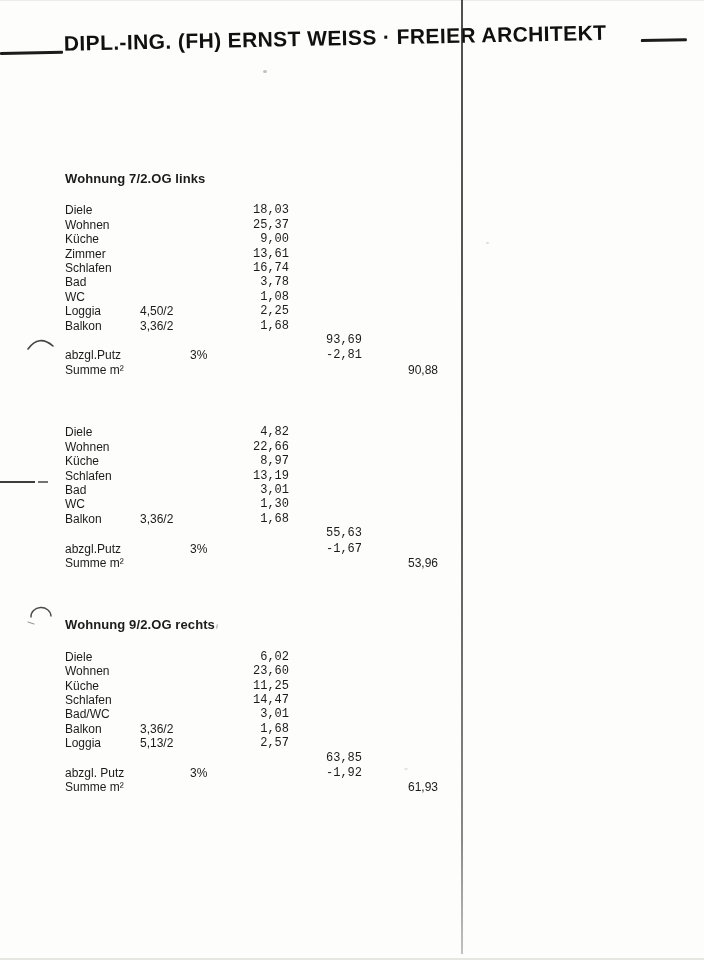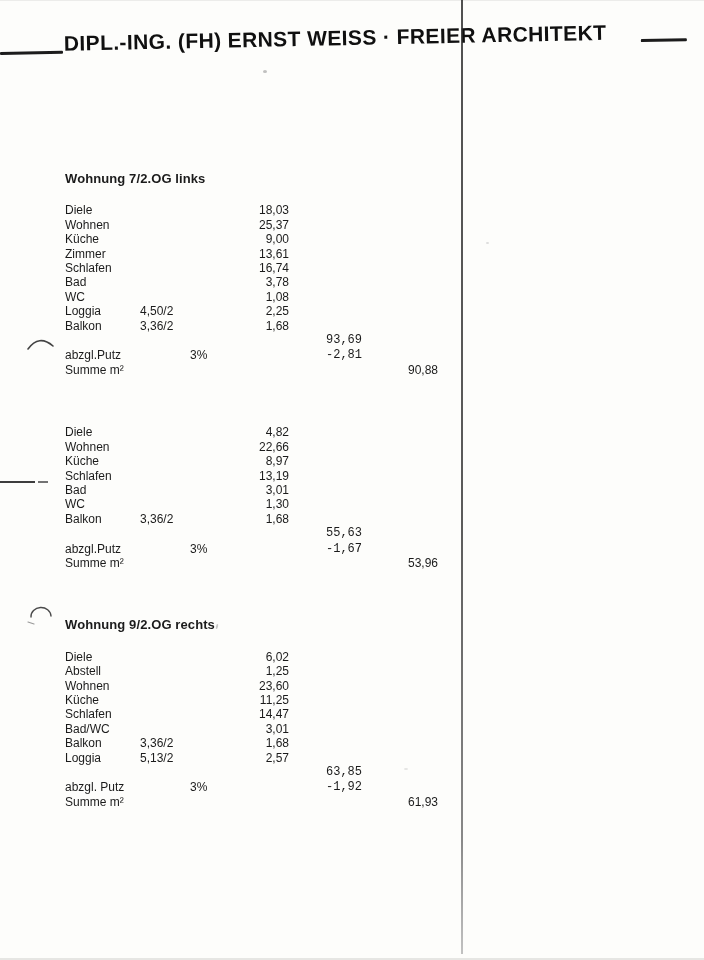--- a/index.html
+++ b/index.html
@@ -36,21 +36,21 @@
   
   .content { position:absolute; left:65px; top:124px; width:373px; z-index:3; }
   section.wohnung { margin-bottom:15px;margin-top:48px; }
   .section-title { font-size:13px; font-weight:bold; line-height:14.4px; letter-spacing:.1px; }
   .rows { margin-top:17px; }
   .row { display:grid; grid-template-columns:75px 50px 32px 67px 73px 76px;
          font-size:12px; line-height:14.4px; }
   .c-label  { grid-column:1; white-space:nowrap; }
   .c-factor { grid-column:2; }
   .c-pct    { grid-column:3; }
-  .c-val    { grid-column:4; text-align:right; }
+  .c-val    { grid-column:4; text-align:right;font-family:Liberation Mono, monospace; }
   .c-sub    { grid-column:5; text-align:right;font-family:Liberation Mono, monospace; }
   .c-tot    { grid-column:6; text-align:right; }
   .row.deduction { margin-top:1px; }
   .row.sum .c-label, .row.sum .c-tot { font-weight:normal; }
 
   
   .arc { position:absolute; z-index:1; }
   .arc1 { left:26px; top:335px; }
   .arc2 { left:26px; top:600px; }
   .mline { position:absolute; left:0; top:480px; width:50px; height:4px; z-index:1; }
@@ -194,24 +194,20 @@
         </div>
       </section>
       <section class="wohnung">
         <h2 class="section-title">Wohnung 9/2.OG rechts</h2>
         <div class="rows">
           <div class="row">
             <span class="c-label">Diele</span>
             <span class="c-val">6,02</span>
           </div>
           <div class="row">
-            <span class="c-label">Abstell</span>
-            <span class="c-val">1,25</span>
-          </div>
-          <div class="row">
             <span class="c-label">Wohnen</span>
             <span class="c-val">23,60</span>
           </div>
           <div class="row">
             <span class="c-label">Küche</span>
             <span class="c-val">11,25</span>
           </div>
           <div class="row">
             <span class="c-label">Schlafen</span>
             <span class="c-val">14,47</span>

